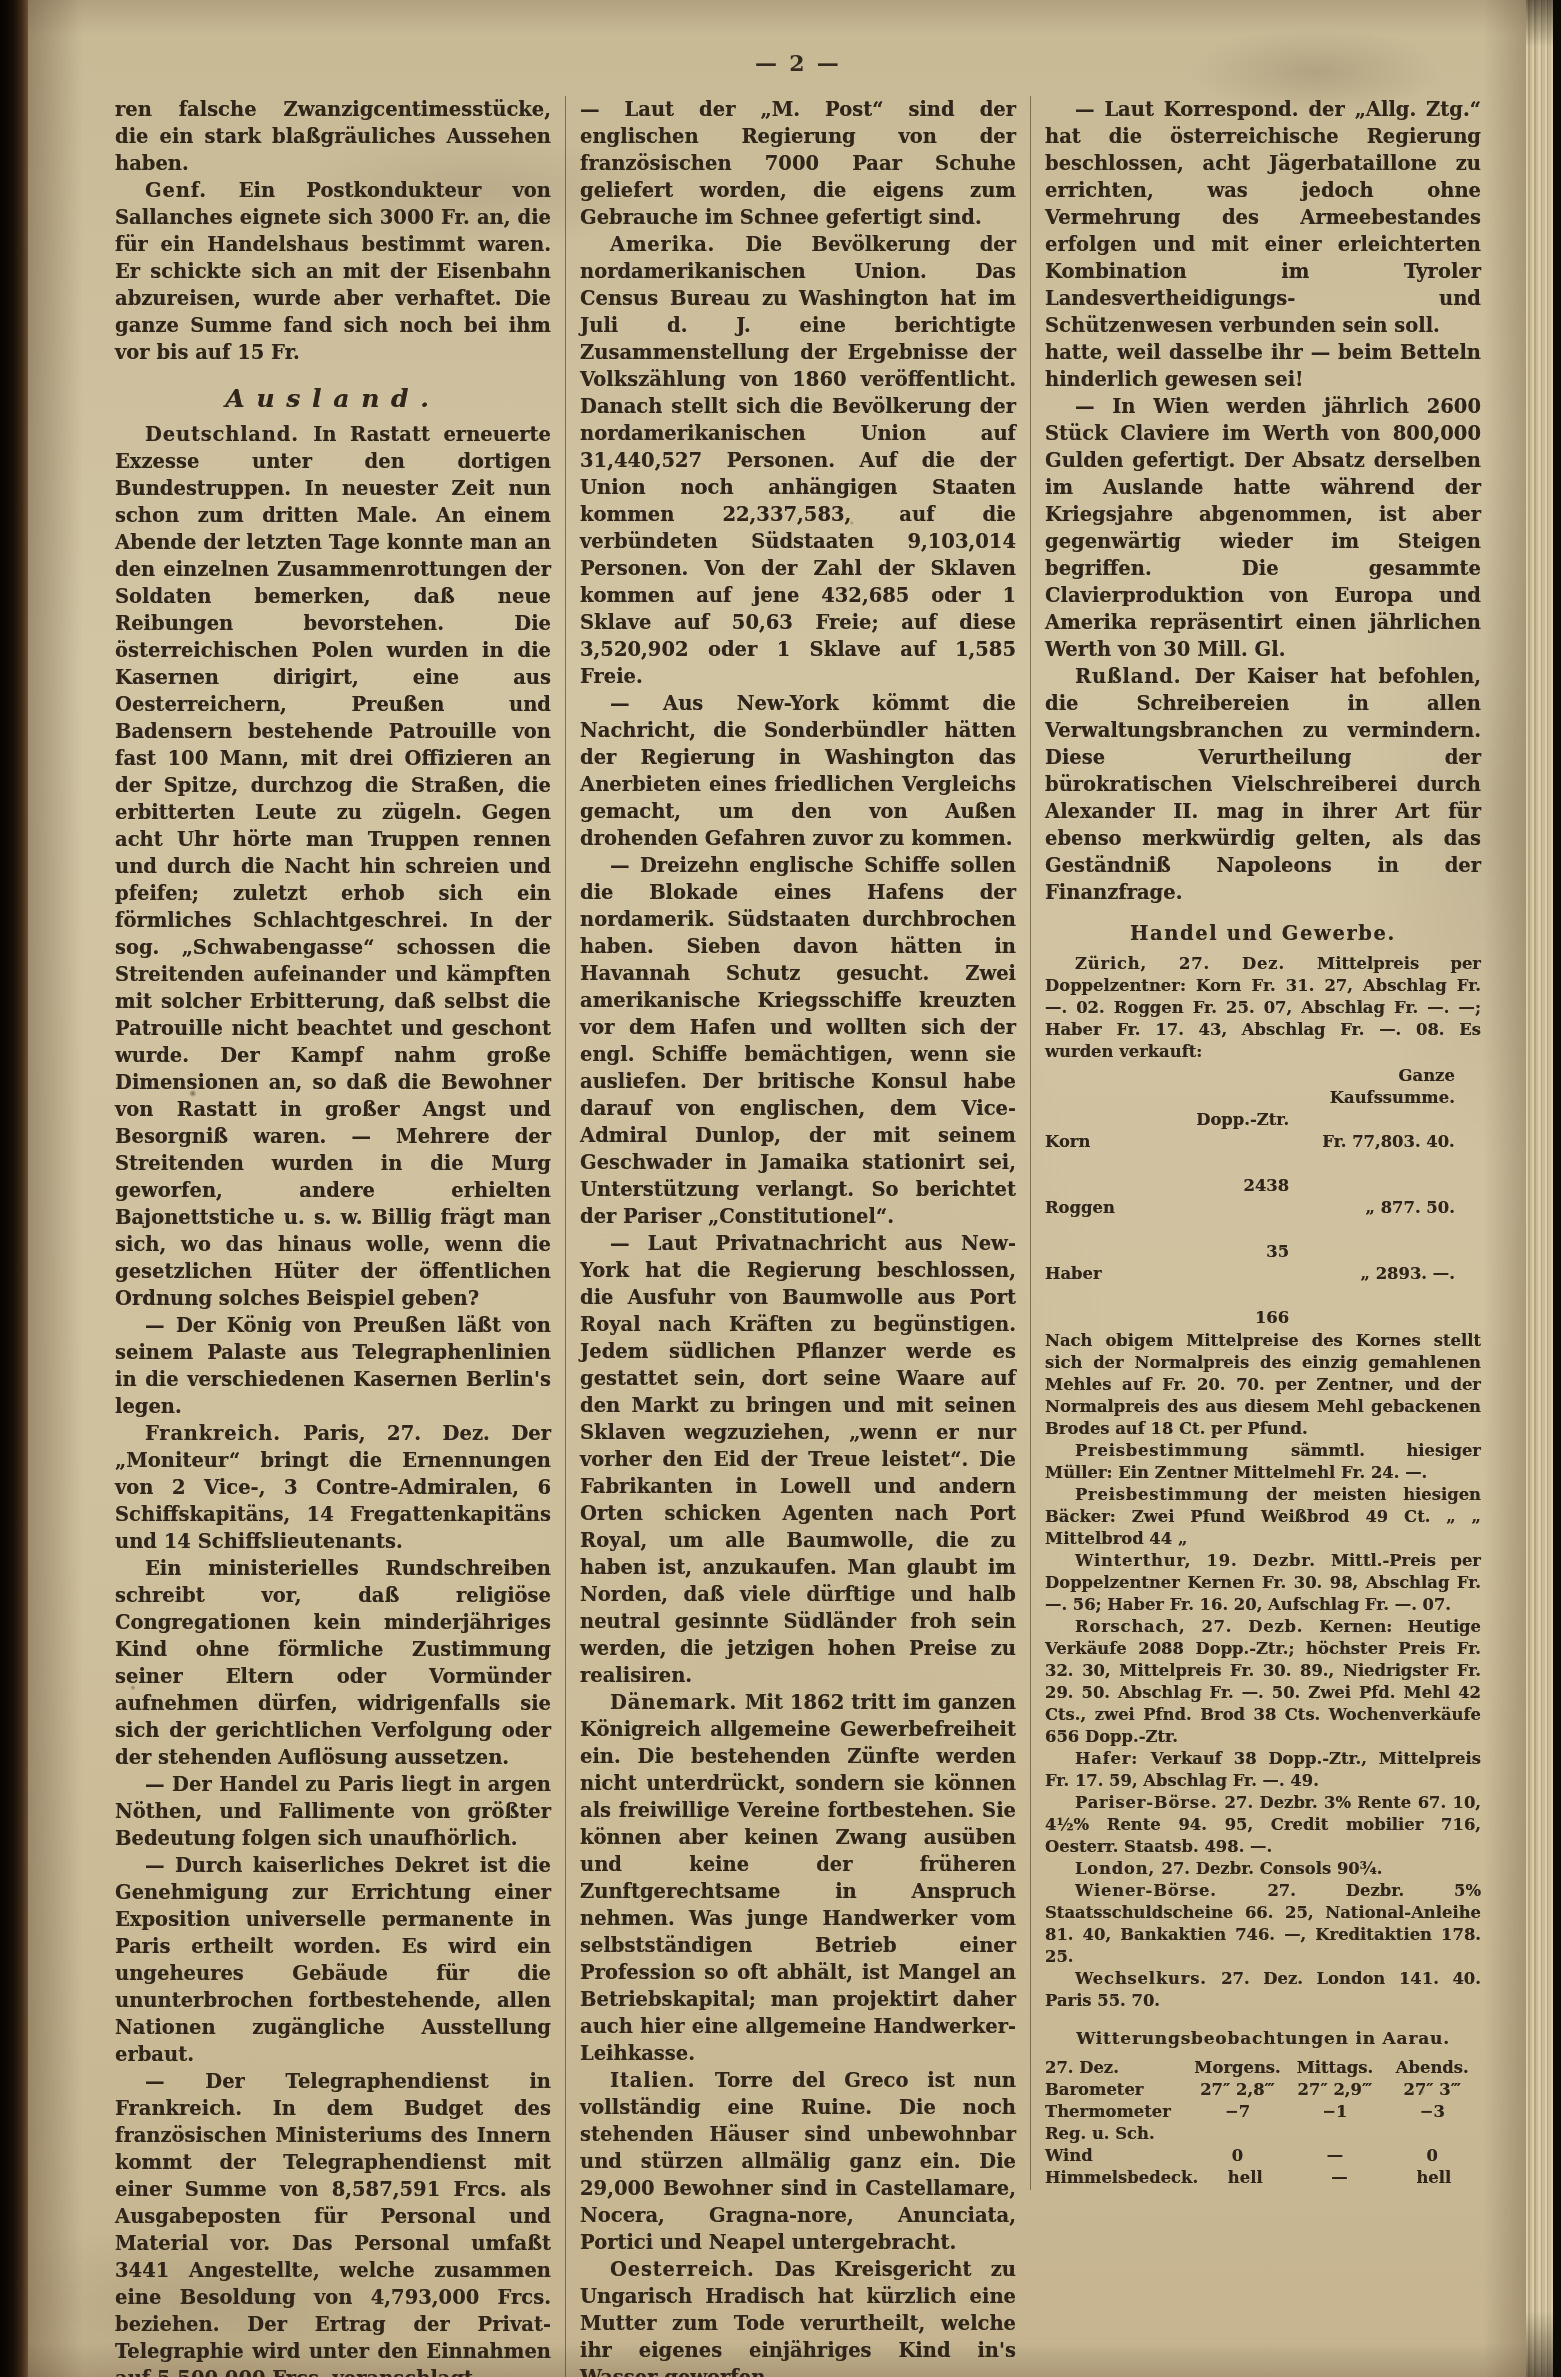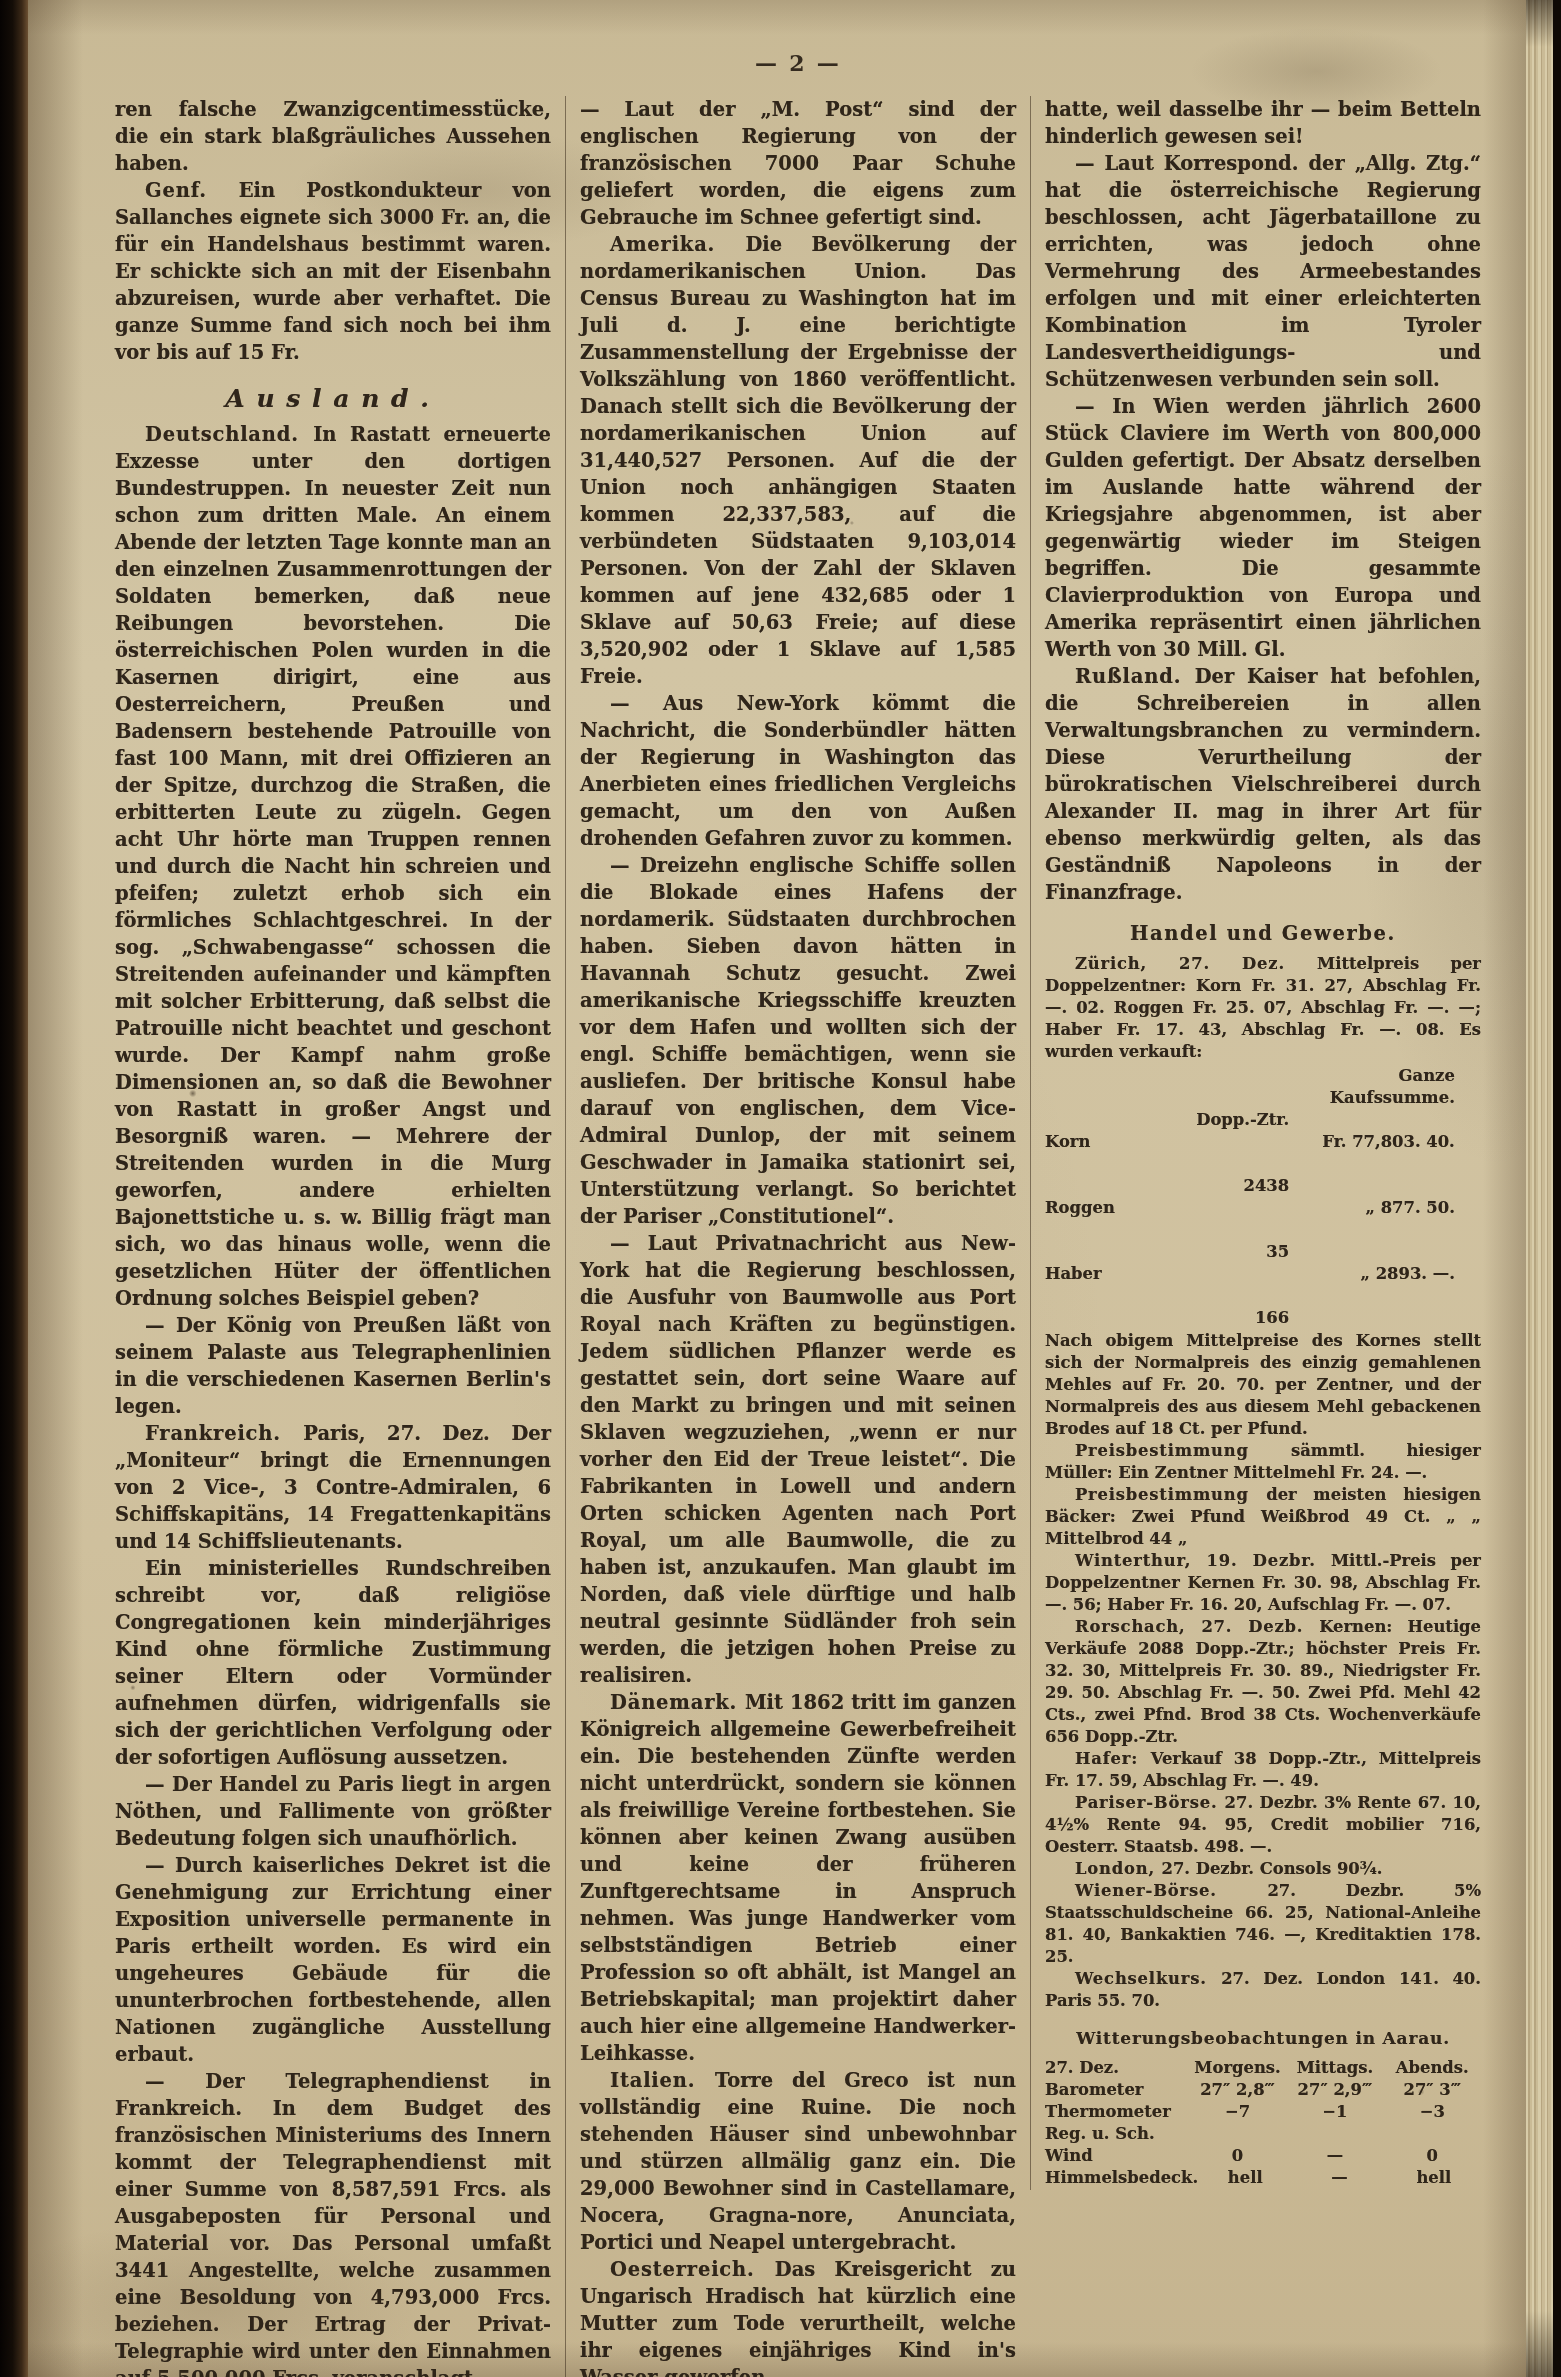--- a/index.html
+++ b/index.html
@@ -101,38 +101,38 @@
   <div class="paper">
     <div class="page-number">— 2 —</div>
     <div class="cols">
       <div class="col">
           <p class="para noindent">ren falsche Zwanzigcentimesstücke, die ein stark blaßgräuliches Aussehen haben.</p>
           <p class="para"><span class="lead">Genf. </span>Ein Postkondukteur von Sallanches eignete sich 3000 Fr. an, die für ein Handelshaus bestimmt waren. Er schickte sich an mit der Eisenbahn abzureisen, wurde aber verhaftet. Die ganze Summe fand sich noch bei ihm vor bis auf 15 Fr.</p>
           <div class="heading display">Ausland.</div>
           <p class="para"><span class="lead">Deutschland. </span>In Rastatt erneuerte Exzesse unter den dortigen Bundestruppen. In neuester Zeit nun schon zum dritten Male. An einem Abende der letzten Tage konnte man an den einzelnen Zusammenrottungen der Soldaten bemerken, daß neue Reibungen bevorstehen. Die österreichischen Polen wurden in die Kasernen dirigirt, eine aus Oesterreichern, Preußen und Badensern bestehende Patrouille von fast 100 Mann, mit drei Offizieren an der Spitze, durchzog die Straßen, die erbitterten Leute zu zügeln. Gegen acht Uhr hörte man Truppen rennen und durch die Nacht hin schreien und pfeifen; zuletzt erhob sich ein förmliches Schlachtgeschrei. In der sog. „Schwabengasse“ schossen die Streitenden aufeinander und kämpften mit solcher Erbitterung, daß selbst die Patrouille nicht beachtet und geschont wurde. Der Kampf nahm große Dimensionen an, so daß die Bewohner von Rastatt in großer Angst und Besorgniß waren. — Mehrere der Streitenden wurden in die Murg geworfen, andere erhielten Bajonettstiche u. s. w. Billig frägt man sich, wo das hinaus wolle, wenn die gesetzlichen Hüter der öffentlichen Ordnung solches Beispiel geben?</p>
           <p class="para">— Der König von Preußen läßt von seinem Palaste aus Telegraphenlinien in die verschiedenen Kasernen Berlin's legen.</p>
           <p class="para"><span class="lead">Frankreich. </span>Paris, 27. Dez. Der „Moniteur“ bringt die Ernennungen von 2 Vice-, 3 Contre-Admiralen, 6 Schiffskapitäns, 14 Fregattenkapitäns und 14 Schiffslieutenants.</p>
-          <p class="para">Ein ministerielles Rundschreiben schreibt vor, daß religiöse Congregationen kein minderjähriges Kind ohne förmliche Zustimmung seiner Eltern oder Vormünder aufnehmen dürfen, widrigenfalls sie sich der gerichtlichen Verfolgung oder der sofortigen Auflösung aussetzen.</p>
+          <p class="para">Ein ministerielles Rundschreiben schreibt vor, daß religiöse Congregationen kein minderjähriges Kind ohne förmliche Zustimmung seiner Eltern oder Vormünder aufnehmen dürfen, widrigenfalls sie sich der gerichtlichen Verfolgung oder der stehenden Auflösung aussetzen.</p>
           <p class="para">— Der Handel zu Paris liegt in argen Nöthen, und Fallimente von größter Bedeutung folgen sich unaufhörlich.</p>
           <p class="para">— Durch kaiserliches Dekret ist die Genehmigung zur Errichtung einer Exposition universelle permanente in Paris ertheilt worden. Es wird ein ungeheures Gebäude für die ununterbrochen fortbestehende, allen Nationen zugängliche Ausstellung erbaut.</p>
           <p class="para">— Der Telegraphendienst in Frankreich. In dem Budget des französischen Ministeriums des Innern kommt der Telegraphendienst mit einer Summe von 8,587,591 Frcs. als Ausgabeposten für Personal und Material vor. Das Personal umfaßt 3441 Angestellte, welche zusammen eine Besoldung von 4,793,000 Frcs. beziehen. Der Ertrag der Privat-Telegraphie wird unter den Einnahmen auf 5,500,000 Frcs. veranschlagt.</p>
         </div>
       <div class="col">
           <p class="para noindent">— Laut der „M. Post“ sind der englischen Regierung von der französischen 7000 Paar Schuhe geliefert worden, die eigens zum Gebrauche im Schnee gefertigt sind.</p>
           <p class="para"><span class="lead">Amerika. </span>Die Bevölkerung der nordamerikanischen Union. Das Census Bureau zu Washington hat im Juli d. J. eine berichtigte Zusammenstellung der Ergebnisse der Volkszählung von 1860 veröffentlicht. Danach stellt sich die Bevölkerung der nordamerikanischen Union auf 31,440,527 Personen. Auf die der Union noch anhängigen Staaten kommen 22,337,583, auf die verbündeten Südstaaten 9,103,014 Personen. Von der Zahl der Sklaven kommen auf jene 432,685 oder 1 Sklave auf 50,63 Freie; auf diese 3,520,902 oder 1 Sklave auf 1,585 Freie.</p>
           <p class="para">— Aus New-York kömmt die Nachricht, die Sonderbündler hätten der Regierung in Washington das Anerbieten eines friedlichen Vergleichs gemacht, um den von Außen drohenden Gefahren zuvor zu kommen.</p>
           <p class="para">— Dreizehn englische Schiffe sollen die Blokade eines Hafens der nordamerik. Südstaaten durchbrochen haben. Sieben davon hätten in Havannah Schutz gesucht. Zwei amerikanische Kriegsschiffe kreuzten vor dem Hafen und wollten sich der engl. Schiffe bemächtigen, wenn sie ausliefen. Der britische Konsul habe darauf von englischen, dem Vice-Admiral Dunlop, der mit seinem Geschwader in Jamaika stationirt sei, Unterstützung verlangt. So berichtet der Pariser „Constitutionel“.</p>
           <p class="para">— Laut Privatnachricht aus New-York hat die Regierung beschlossen, die Ausfuhr von Baumwolle aus Port Royal nach Kräften zu begünstigen. Jedem südlichen Pflanzer werde es gestattet sein, dort seine Waare auf den Markt zu bringen und mit seinen Sklaven wegzuziehen, „wenn er nur vorher den Eid der Treue leistet“. Die Fabrikanten in Lowell und andern Orten schicken Agenten nach Port Royal, um alle Baumwolle, die zu haben ist, anzukaufen. Man glaubt im Norden, daß viele dürftige und halb neutral gesinnte Südländer froh sein werden, die jetzigen hohen Preise zu realisiren.</p>
           <p class="para"><span class="lead">Dänemark. </span>Mit 1862 tritt im ganzen Königreich allgemeine Gewerbefreiheit ein. Die bestehenden Zünfte werden nicht unterdrückt, sondern sie können als freiwillige Vereine fortbestehen. Sie können aber keinen Zwang ausüben und keine der früheren Zunftgerechtsame in Anspruch nehmen. Was junge Handwerker vom selbstständigen Betrieb einer Profession so oft abhält, ist Mangel an Betriebskapital; man projektirt daher auch hier eine allgemeine Handwerker-Leihkasse.</p>
           <p class="para"><span class="lead">Italien. </span>Torre del Greco ist nun vollständig eine Ruine. Die noch stehenden Häuser sind unbewohnbar und stürzen allmälig ganz ein. Die 29,000 Bewohner sind in Castellamare, Nocera, Gragna-nore, Anunciata, Portici und Neapel untergebracht.</p>
           <p class="para"><span class="lead">Oesterreich. </span>Das Kreisgericht zu Ungarisch Hradisch hat kürzlich eine Mutter zum Tode verurtheilt, welche ihr eigenes einjähriges Kind in's Wasser geworfen</p>
         </div>
       <div class="col">
+          <p class="para">— Laut Korrespond. der „Allg. Ztg.“ hat die österreichische Regierung beschlossen, acht Jägerbataillone zu errichten, was jedoch ohne Vermehrung des Armeebestandes erfolgen und mit einer erleichterten Kombination im Tyroler Landesvertheidigungs- und Schützenwesen verbunden sein soll.</p>
           <p class="para noindent">hatte, weil dasselbe ihr — beim Betteln hinderlich gewesen sei!</p>
-          <p class="para">— Laut Korrespond. der „Allg. Ztg.“ hat die österreichische Regierung beschlossen, acht Jägerbataillone zu errichten, was jedoch ohne Vermehrung des Armeebestandes erfolgen und mit einer erleichterten Kombination im Tyroler Landesvertheidigungs- und Schützenwesen verbunden sein soll.</p>
           <p class="para">— In Wien werden jährlich 2600 Stück Claviere im Werth von 800,000 Gulden gefertigt. Der Absatz derselben im Auslande hatte während der Kriegsjahre abgenommen, ist aber gegenwärtig wieder im Steigen begriffen. Die gesammte Clavierproduktion von Europa und Amerika repräsentirt einen jährlichen Werth von 30 Mill. Gl.</p>
           <p class="para"><span class="lead">Rußland. </span>Der Kaiser hat befohlen, die Schreibereien in allen Verwaltungsbranchen zu vermindern. Diese Verurtheilung der bürokratischen Vielschreiberei durch Alexander II. mag in ihrer Art für ebenso merkwürdig gelten, als das Geständniß Napoleons in der Finanzfrage.</p>
           <div class="heading sub">Handel und Gewerbe.</div>
           <p class="para small"><span class="lead">Zürich, 27. Dez. </span>Mittelpreis per Doppelzentner: Korn Fr. 31. 27, Abschlag Fr. —. 02. Roggen Fr. 25. 07, Abschlag Fr. —. —; Haber Fr. 17. 43, Abschlag Fr. —. 08. Es wurden verkauft:</p>
           <div class="rows market small">
             <div class="row">
               <span class="cell c0"></span>
               <span class="cell c1">Dopp.-Ztr.</span>
               <span class="cell c2">Ganze Kaufssumme.</span>
             </div>

